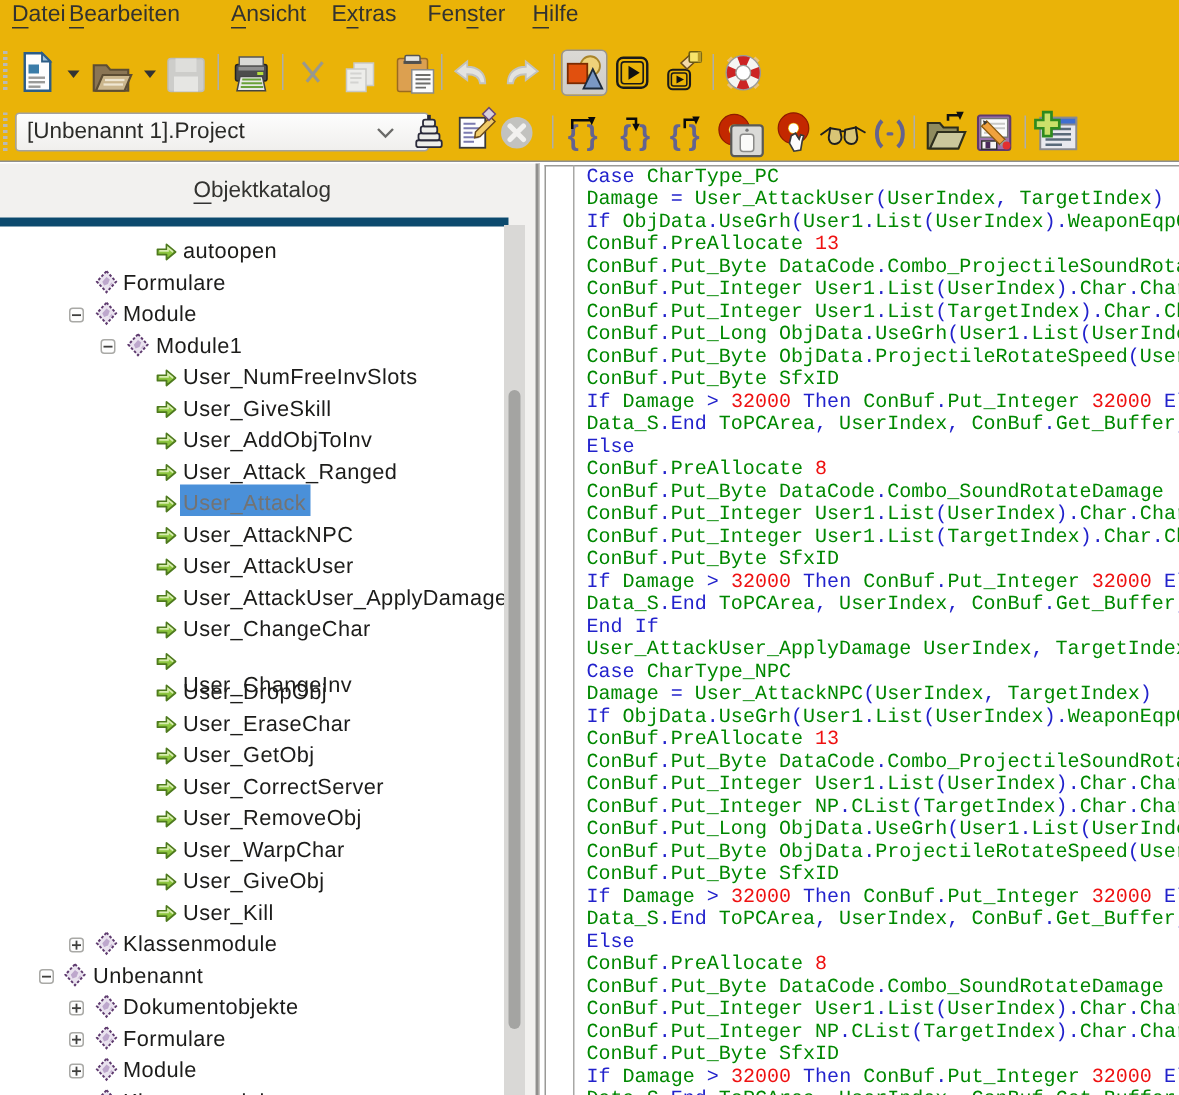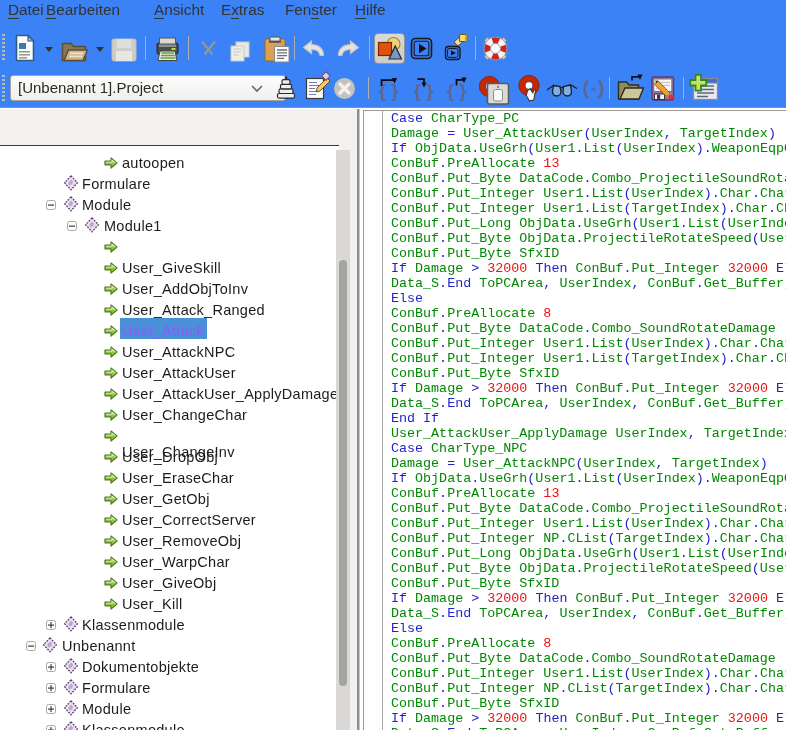--- a/index.html
+++ b/index.html
@@ -1,29 +1,29 @@
 <!DOCTYPE html>
 <html><head><meta charset="utf-8"><style>
 *{margin:0;padding:0;box-sizing:border-box}
 html,body{width:786px;height:730px;overflow:hidden;background:#fff;
  font-family:"Liberation Sans",sans-serif;-webkit-font-smoothing:antialiased}
 .abs{position:absolute}
-#chrome{position:absolute;left:0;top:0;width:786px;height:108px;background:#3b82f6;border-bottom:1px solid #8f8f8c}
+#chrome{position:absolute;left:0;top:0;width:786px;height:108px;background:#eab308;border-bottom:1px solid #8f8f8c}
 .menu{position:absolute;top:1px;font-size:15.3px;color:#333330;letter-spacing:0px}
 .menu u{text-decoration:none;border-bottom:1px solid #333330;padding-bottom:0px}
 .vsep{position:absolute;width:1px;background:#aeaeab}
 .grip{position:absolute;width:3px;background-image:repeating-linear-gradient(to bottom,#b9b9b6 0,#b9b9b6 2px,transparent 2px,transparent 4px)}
 #combo{position:absolute;left:10px;top:75px;width:276px;height:26px;border:1px solid #a3a29f;border-radius:3px;
  background:linear-gradient(#fdfdfd,#f0efed);font-size:15px;color:#2b2b28}
 #combo span{position:absolute;left:7px;top:3px}
 #lpanel{position:absolute;left:0;top:109px;width:357px;height:621px;background:#f2f1ef}
 #lphead{position:absolute;left:0;top:0;width:357px;height:36px;font-size:15px;color:#333330}
-#tree{position:absolute;left:0;top:36px;width:339px;height:585px;background:#fff;border-top:1px solid #0c4a6e}
+#tree{position:absolute;left:0;top:36px;width:339px;height:585px;background:#fff;border-top:6px solid #0c4a6e}
 .trow{position:absolute;font-size:14.5px;color:#1c1c1a;white-space:nowrap;letter-spacing:0.28px}
-.sel{color:#8b5cf6}
+.sel{color:#737373}
 #vsb{position:absolute;left:336px;top:41px;width:14px;height:580px;background:#d9d8d6}
 #vthumb{position:absolute;left:3px;width:8px;border-radius:4px;background:#a4a4a2}
 #split{position:absolute;left:357px;top:109px;width:3px;height:621px;background:#908f8d;border-right:1px solid #c6c5c2}
 #cpanel{position:absolute;left:361px;top:109px;width:425px;height:621px;background:#fff}
 #cbord{position:absolute;left:2px;top:1px;width:423px;height:620px;border-left:1px solid #9a9a97;border-top:1px solid #9a9a97}
 #gutter{position:absolute;left:21px;top:1px;width:1px;height:620px;background:#a8a8a5}
 #code{position:absolute;left:0;top:0;font-family:"Liberation Mono",monospace;
  font-size:13.36px;line-height:15px;color:#008800;white-space:pre}
 #code i{font-style:normal}
 #code .k{color:#2222cc}
@@ -226,20 +226,23 @@
       </g>
     </svg>
     <svg width="30" height="27" style="left:690px;top:74px">
       <rect x="3.5" y="4.5" width="24" height="21" fill="#e9e9ef" stroke="#8a8a90" stroke-width="1.3"></rect>
       <rect x="11" y="4.5" width="16.5" height="4.5" fill="#3f6fd0" stroke="#8a8a90" stroke-width="1.3"></rect>
       <path d="M7 12 H24 M7 15.5 H24 M7 19 H24 M7 22.5 H18" stroke="#5a6a7a" stroke-width="1.7"></path>
       <path d="M5.5 0.8 h5.5 v5.2 h5.2 v5.5 h-5.2 v5.2 h-5.5 v-5.2 h-5.2 v-5.5 h5.2 Z" fill="#cbe06a" stroke="#2e8a1e" stroke-width="1.8"></path>
     </svg>
   </div>
 <div id="lpanel">
+    <div id="lphead">
+      <span style="position:absolute;left:129px;top:9px"><u style="text-decoration:none;border-bottom:1px solid #333">O</u>bjektkatalog</span>
+    </div>
     <div id="tree">
       <svg width="14" height="12" style="left:104px;top:11.0px">
         <path d="M1 4.2 L7 4.2 L7 1 L13 6 L7 11 L7 7.8 L1 7.8 Z" fill="#8dc63f" stroke="#4e7a1e" stroke-width="1.2" stroke-linejoin="round"></path>
         <path d="M2.2 5.2 L8 5.2 L8 3.2 L11.4 6" fill="none" stroke="#d8edb0" stroke-width="1.1"></path>
       </svg>
       <span class="trow" style="left:122px;top:9.0px">autoopen</span>
       <svg width="14" height="16" style="left:63.5px;top:28.5px">
         <polygon points="7,0.8 13.4,7.8 7,14.8 0.6,7.8" fill="#eae3ef" stroke="#5e3a6e" stroke-width="1.3" stroke-dasharray="1.8 1.2"></polygon>
         <path d="M4.2 7.8 L7 4.6 L9.2 6.4 L8 9.4 L5.4 10.4 Z" fill="#b59cc5" opacity=".85"></path>
         <path d="M8.6 10.6 L10.4 8.2 L11 9.4 Z" fill="#b59cc5" opacity=".7"></path>
@@ -262,20 +265,21 @@
       <svg width="14" height="16" style="left:84.5px;top:70.5px">
         <polygon points="7,0.8 13.4,7.8 7,14.8 0.6,7.8" fill="#eae3ef" stroke="#5e3a6e" stroke-width="1.3" stroke-dasharray="1.8 1.2"></polygon>
         <path d="M4.2 7.8 L7 4.6 L9.2 6.4 L8 9.4 L5.4 10.4 Z" fill="#b59cc5" opacity=".85"></path>
         <path d="M8.6 10.6 L10.4 8.2 L11 9.4 Z" fill="#b59cc5" opacity=".7"></path>
       </svg>
       <span class="trow" style="left:104px;top:72.0px">Module1</span>
       <svg width="14" height="12" style="left:104px;top:95.0px">
         <path d="M1 4.2 L7 4.2 L7 1 L13 6 L7 11 L7 7.8 L1 7.8 Z" fill="#8dc63f" stroke="#4e7a1e" stroke-width="1.2" stroke-linejoin="round"></path>
         <path d="M2.2 5.2 L8 5.2 L8 3.2 L11.4 6" fill="none" stroke="#d8edb0" stroke-width="1.1"></path>
       </svg>
+      <span class="trow" style="left:122px;top:93.0px">User_NumFreeInvSlots</span>
       <svg width="14" height="12" style="left:104px;top:116.0px">
         <path d="M1 4.2 L7 4.2 L7 1 L13 6 L7 11 L7 7.8 L1 7.8 Z" fill="#8dc63f" stroke="#4e7a1e" stroke-width="1.2" stroke-linejoin="round"></path>
         <path d="M2.2 5.2 L8 5.2 L8 3.2 L11.4 6" fill="none" stroke="#d8edb0" stroke-width="1.1"></path>
       </svg>
       <span class="trow" style="left:122px;top:114.0px">User_GiveSkill</span>
       <svg width="14" height="12" style="left:104px;top:137.0px">
         <path d="M1 4.2 L7 4.2 L7 1 L13 6 L7 11 L7 7.8 L1 7.8 Z" fill="#8dc63f" stroke="#4e7a1e" stroke-width="1.2" stroke-linejoin="round"></path>
         <path d="M2.2 5.2 L8 5.2 L8 3.2 L11.4 6" fill="none" stroke="#d8edb0" stroke-width="1.1"></path>
       </svg>
       <span class="trow" style="left:122px;top:135.0px">User_AddObjToInv</span>

